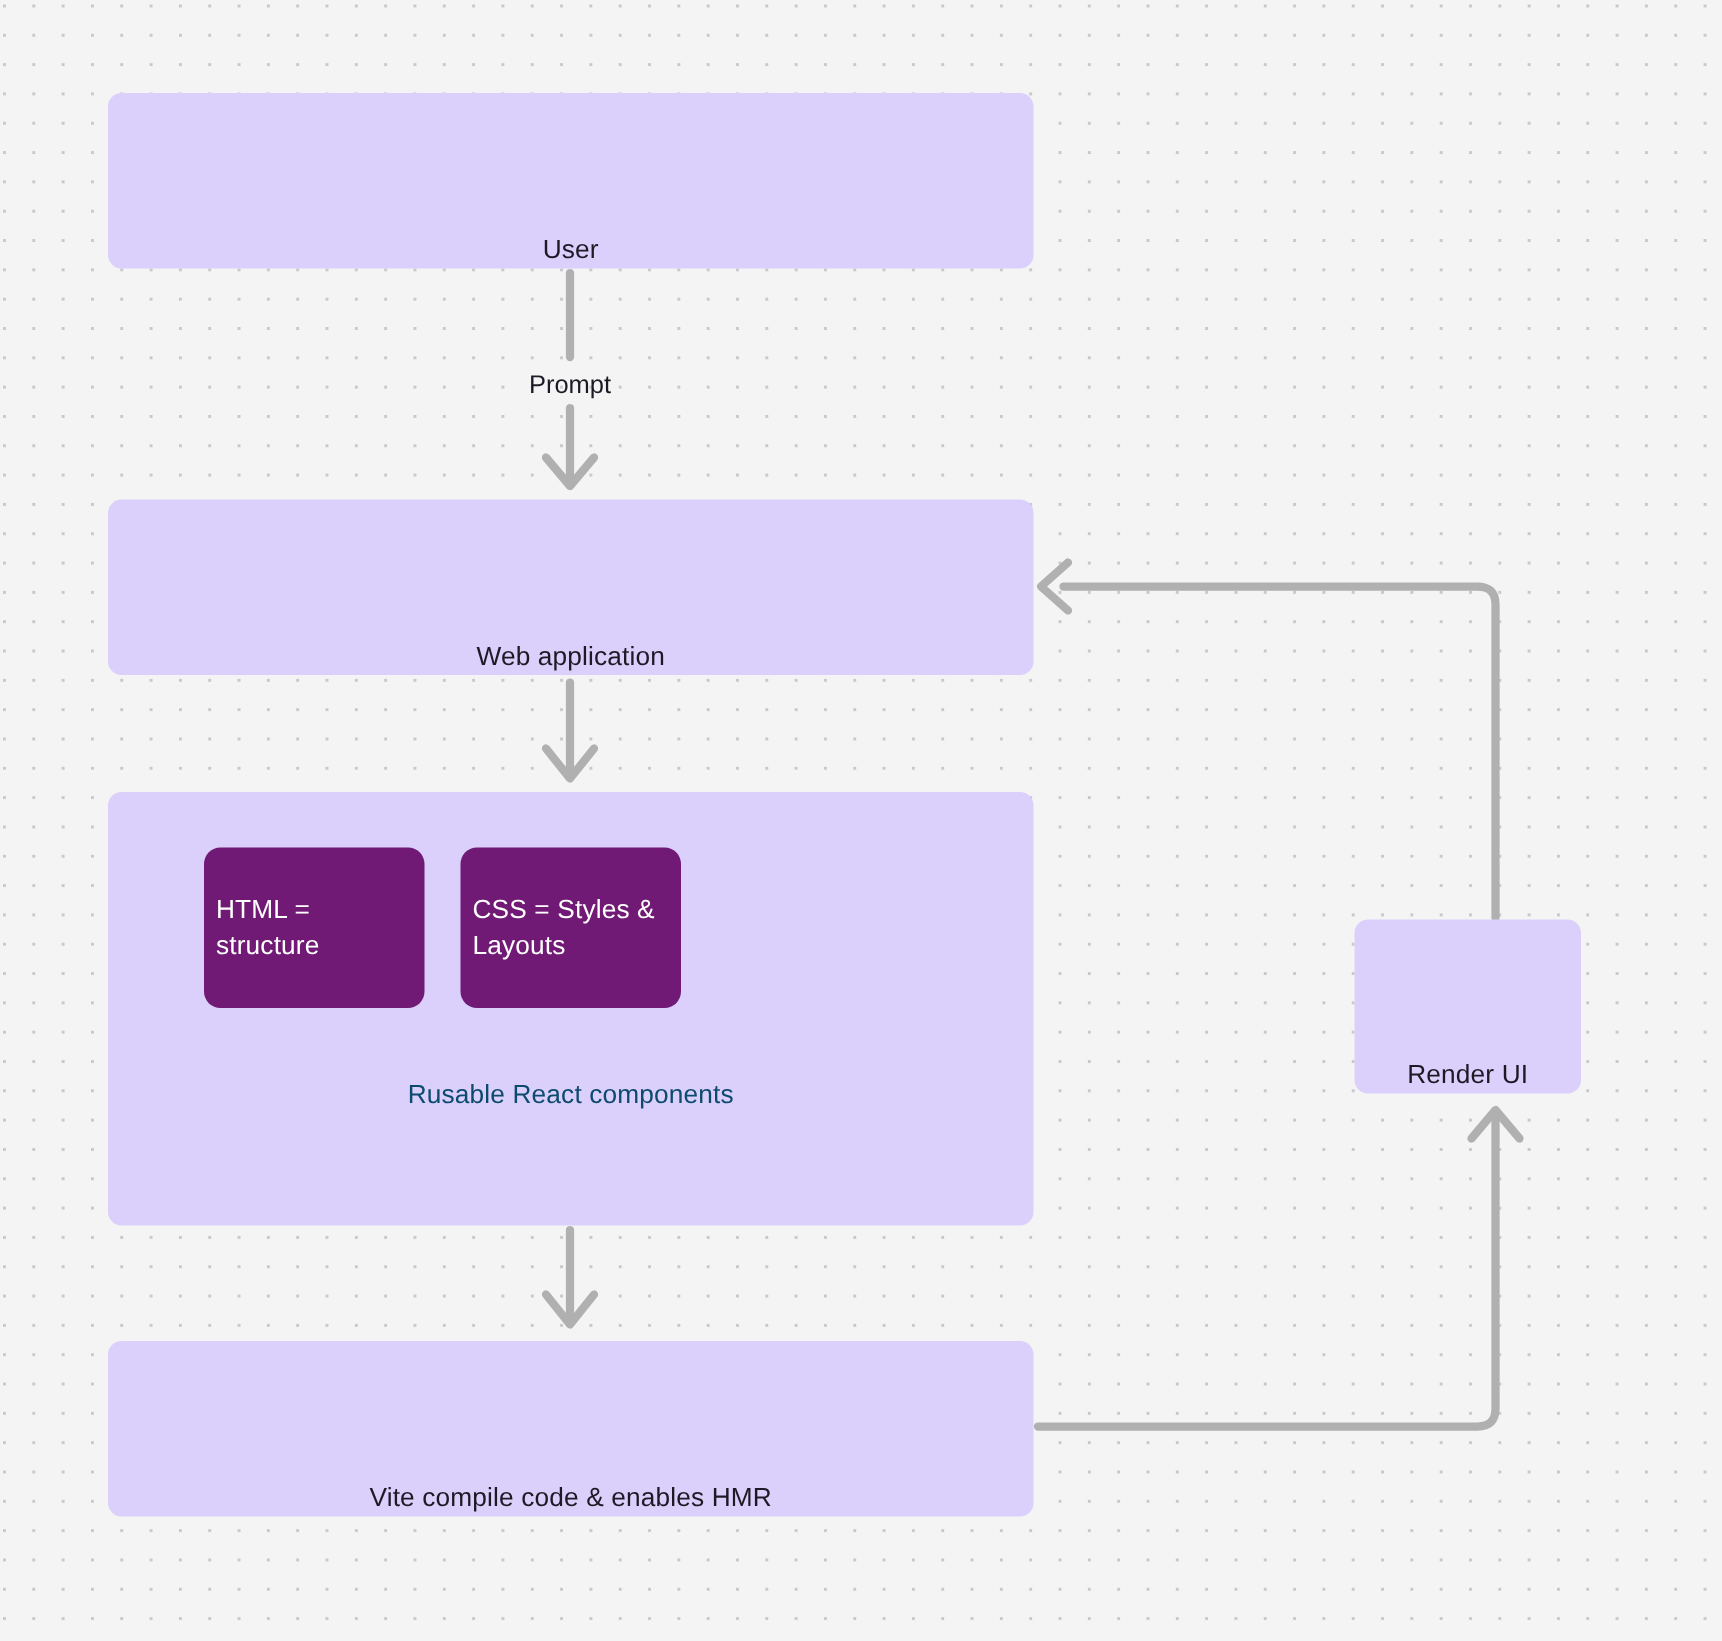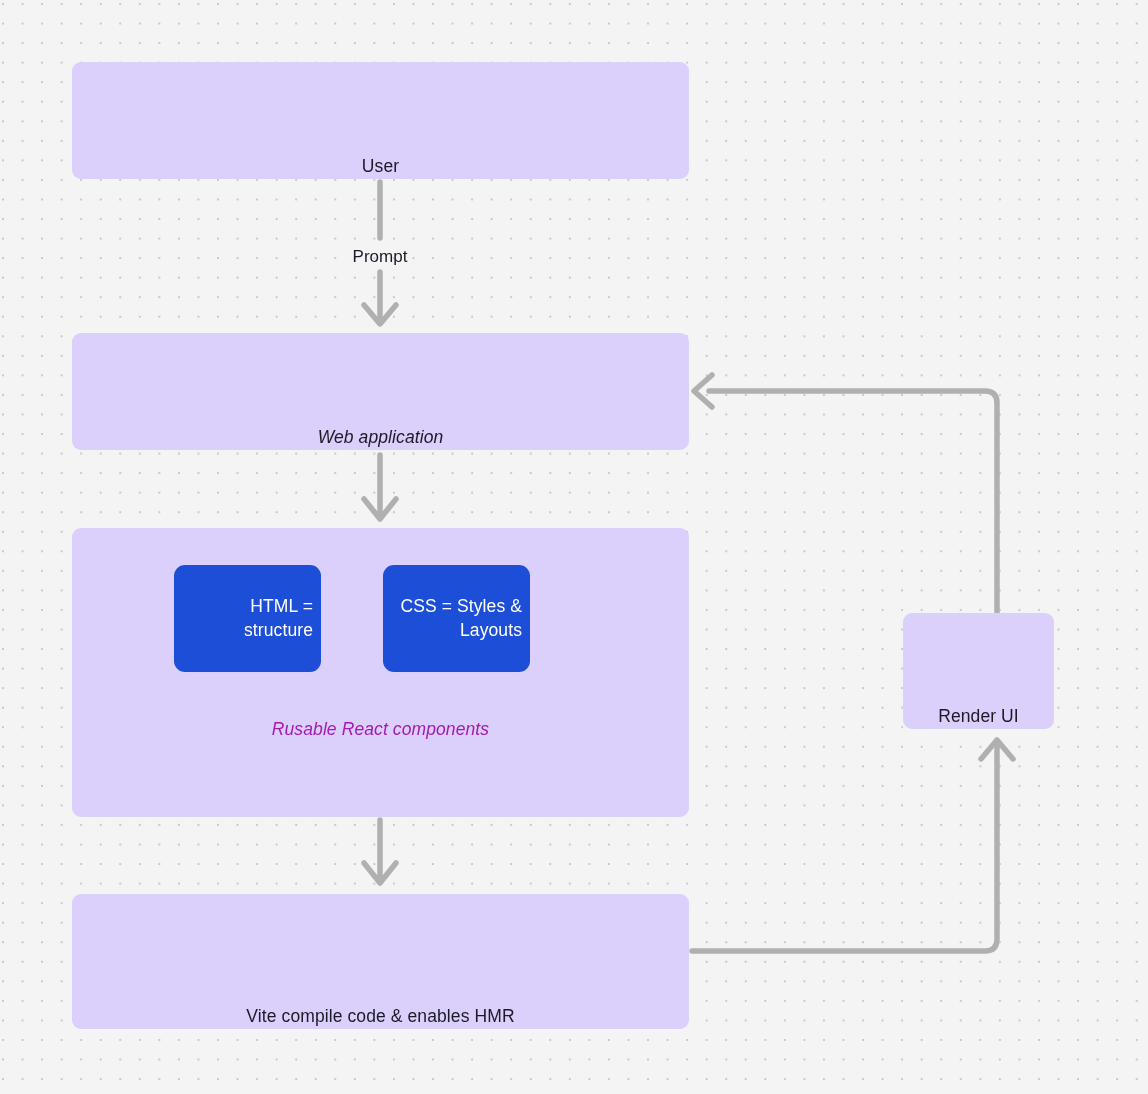--- a/index.html
+++ b/index.html
@@ -35,60 +35,58 @@
     align-items: flex-end;
     justify-content: center;
     color: #1d1a26;
     font-size: 17.5px;
     line-height: 1.35;
     text-align: center;
     letter-spacing: 0.1px;
   }
 
   .node-user        { left: 72px;  top: 62px;  width: 617px; height: 117px; }
-  .node-webapp      { left: 72px;  top: 333px; width: 617px; height: 117px; font-style: italic; }
+  .node-webapp      { left: 72px;  top: 333px; width: 617px; height: 117px; }
   .node-components  { left: 72px;  top: 528px; width: 617px; height: 289px;
                       align-items: flex-start; justify-content: flex-start; }
-  .node-vite        { left: 72px;  top: 894px; width: 617px; height: 135px; }
+  .node-vite        { left: 72px;  top: 894px; width: 617px; height: 117px; }
   .node-render      { left: 903px; top: 613px; width: 151px; height: 116px; }
 
   
   .children-row {
     position: absolute;
     left: 64px;
     top: 37px;
     display: flex;
     gap: 24px;
   }
 
   .child-node {
     width: 147px;
     height: 107px;
-    background: #1d4ed8;
+    background: #701a75;
     border-radius: 11px;
     display: flex;
     align-items: center;
     justify-content: center;
     color: #ffffff;
     font-size: 17.5px;
     line-height: 1.33;
-    text-align: right;
+    text-align: left;
     padding: 0 8px;
-    margin-left: 38px;
   }
 
   .group-caption {
     position: absolute;
     left: 0;
     top: 190px;
     width: 617px;
     text-align: center;
     font-size: 17.5px;
-    color: #a21caf;
-    font-style: italic;
+    color: #0c4a6e;
   }
 
   
   .edge-svg {
     position: absolute;
     left: 0; top: 0;
     width: 1148px;
     height: 1094px;
     pointer-events: none;
   }

